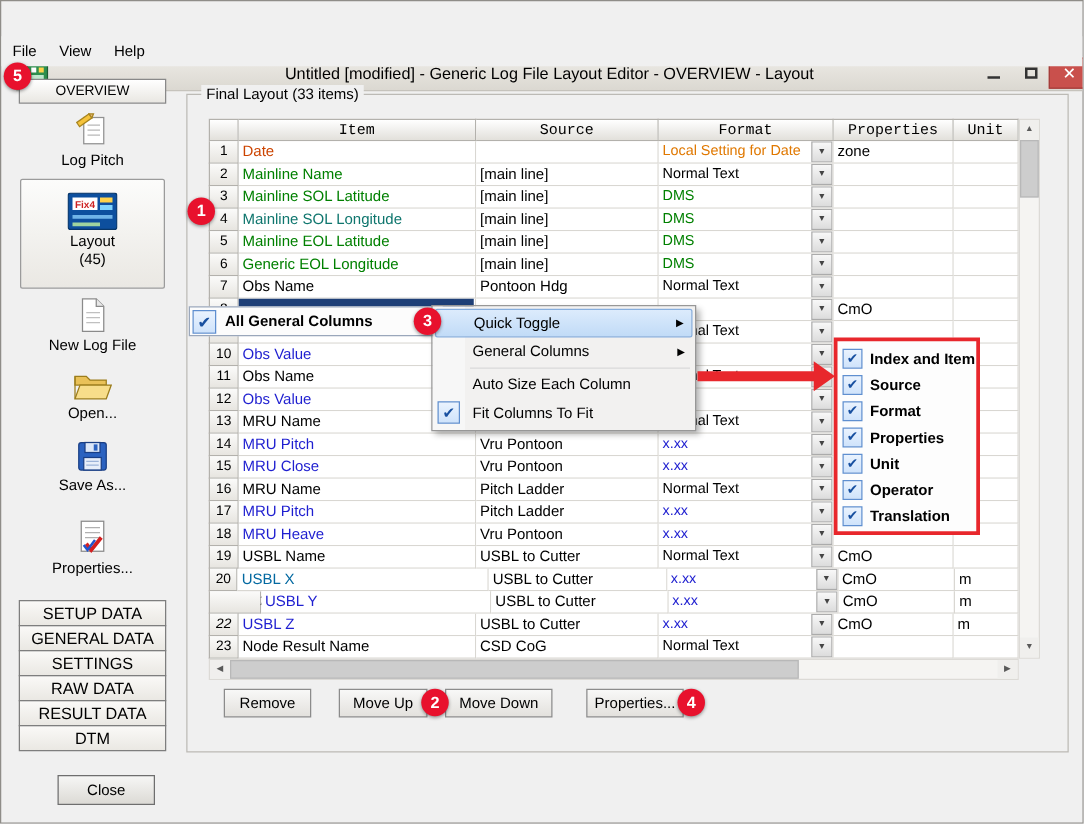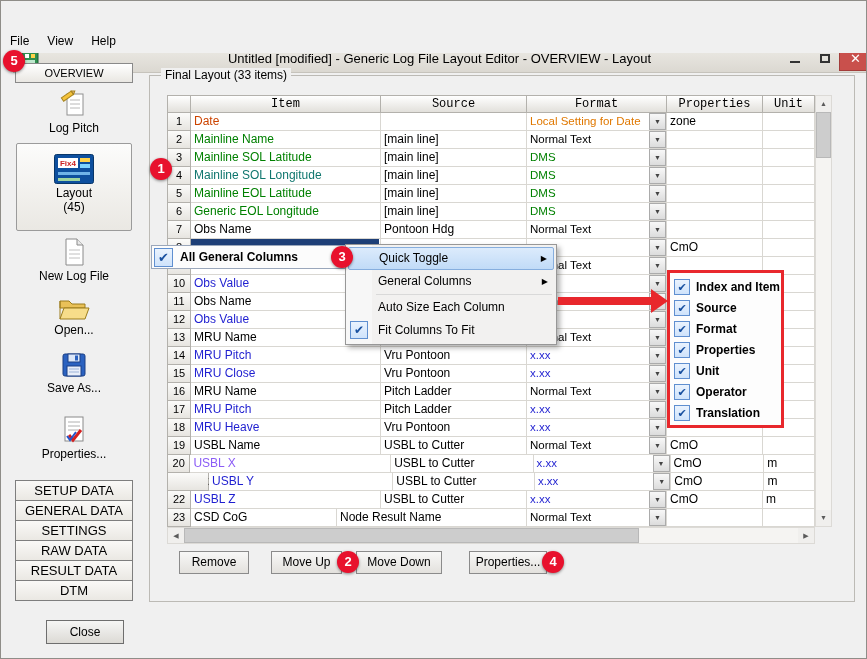--- a/index.html
+++ b/index.html
@@ -393,46 +393,46 @@
         <div class="trow">
           <div class="ncell" style="width: 24px;">19</div>
           <div class="cell" style="width: 190px; color: rgb(0, 0, 0);">USBL Name</div>
           <div class="cell" style="width: 146px;">USBL to Cutter</div>
           <div class="cell fmtcell" style="width: 140px;"><span style="color: rgb(0, 0, 0);">Normal Text</span><div class="combo">▼</div></div>
           <div class="cell" style="width: 96px;">CmO</div>
           <div class="cell" style="width: 52px;"></div>
         </div>
         <div class="trow">
           <div class="ncell" style="width: 24px;">20</div>
-          <div class="cell" style="width: 206px; color: #8b5cf6;">USBL X</div>
+          <div class="cell" style="width: 206px; color: #0369a1;">USBL X</div>
           <div class="cell" style="width: 146px;">USBL to Cutter</div>
           <div class="cell fmtcell" style="width: 140px;"><span style="color: rgb(31, 31, 208);">x.xx</span><div class="combo">▼</div></div>
           <div class="cell" style="width: 96px;">CmO</div>
           <div class="cell" style="width: 52px;">m</div>
         </div>
         <div class="trow">
           <div class="ncell" style="width: 24px; padding-left: 40px;">21</div>
           <div class="cell" style="width: 190px; color: rgb(31, 31, 208);">USBL Y</div>
           <div class="cell" style="width: 146px;">USBL to Cutter</div>
           <div class="cell fmtcell" style="width: 140px;"><span style="color: rgb(31, 31, 208);">x.xx</span><div class="combo">▼</div></div>
           <div class="cell" style="width: 96px;">CmO</div>
           <div class="cell" style="width: 52px;">m</div>
         </div>
         <div class="trow">
-          <div class="ncell" style="width: 24px;">22</div>
+          <div class="ncell" style="width: 24px; font-style: italic;">22</div>
           <div class="cell" style="width: 190px; color: rgb(31, 31, 208);">USBL Z</div>
           <div class="cell" style="width: 146px;">USBL to Cutter</div>
           <div class="cell fmtcell" style="width: 140px;"><span style="color: rgb(31, 31, 208);">x.xx</span><div class="combo">▼</div></div>
           <div class="cell" style="width: 96px;">CmO</div>
           <div class="cell" style="width: 52px;">m</div>
         </div>
         <div class="trow">
           <div class="ncell" style="width: 24px;">23</div>
+          <div class="cell" style="width: 190px; color: rgb(0, 0, 0);">Node Result Name</div>
           <div class="cell" style="width: 146px;">CSD CoG</div>
-          <div class="cell" style="width: 190px; color: rgb(0, 0, 0);">Node Result Name</div>
           <div class="cell fmtcell" style="width: 140px;"><span style="color: rgb(0, 0, 0);">Normal Text</span><div class="combo">▼</div></div>
           <div class="cell" style="width: 96px;"></div>
           <div class="cell" style="width: 52px;"></div>
         </div>
       </div>
   </div>
 
   <div class="vscroll">
     <div class="vs-up">▲</div>
     <div class="vs-thumb"></div>

